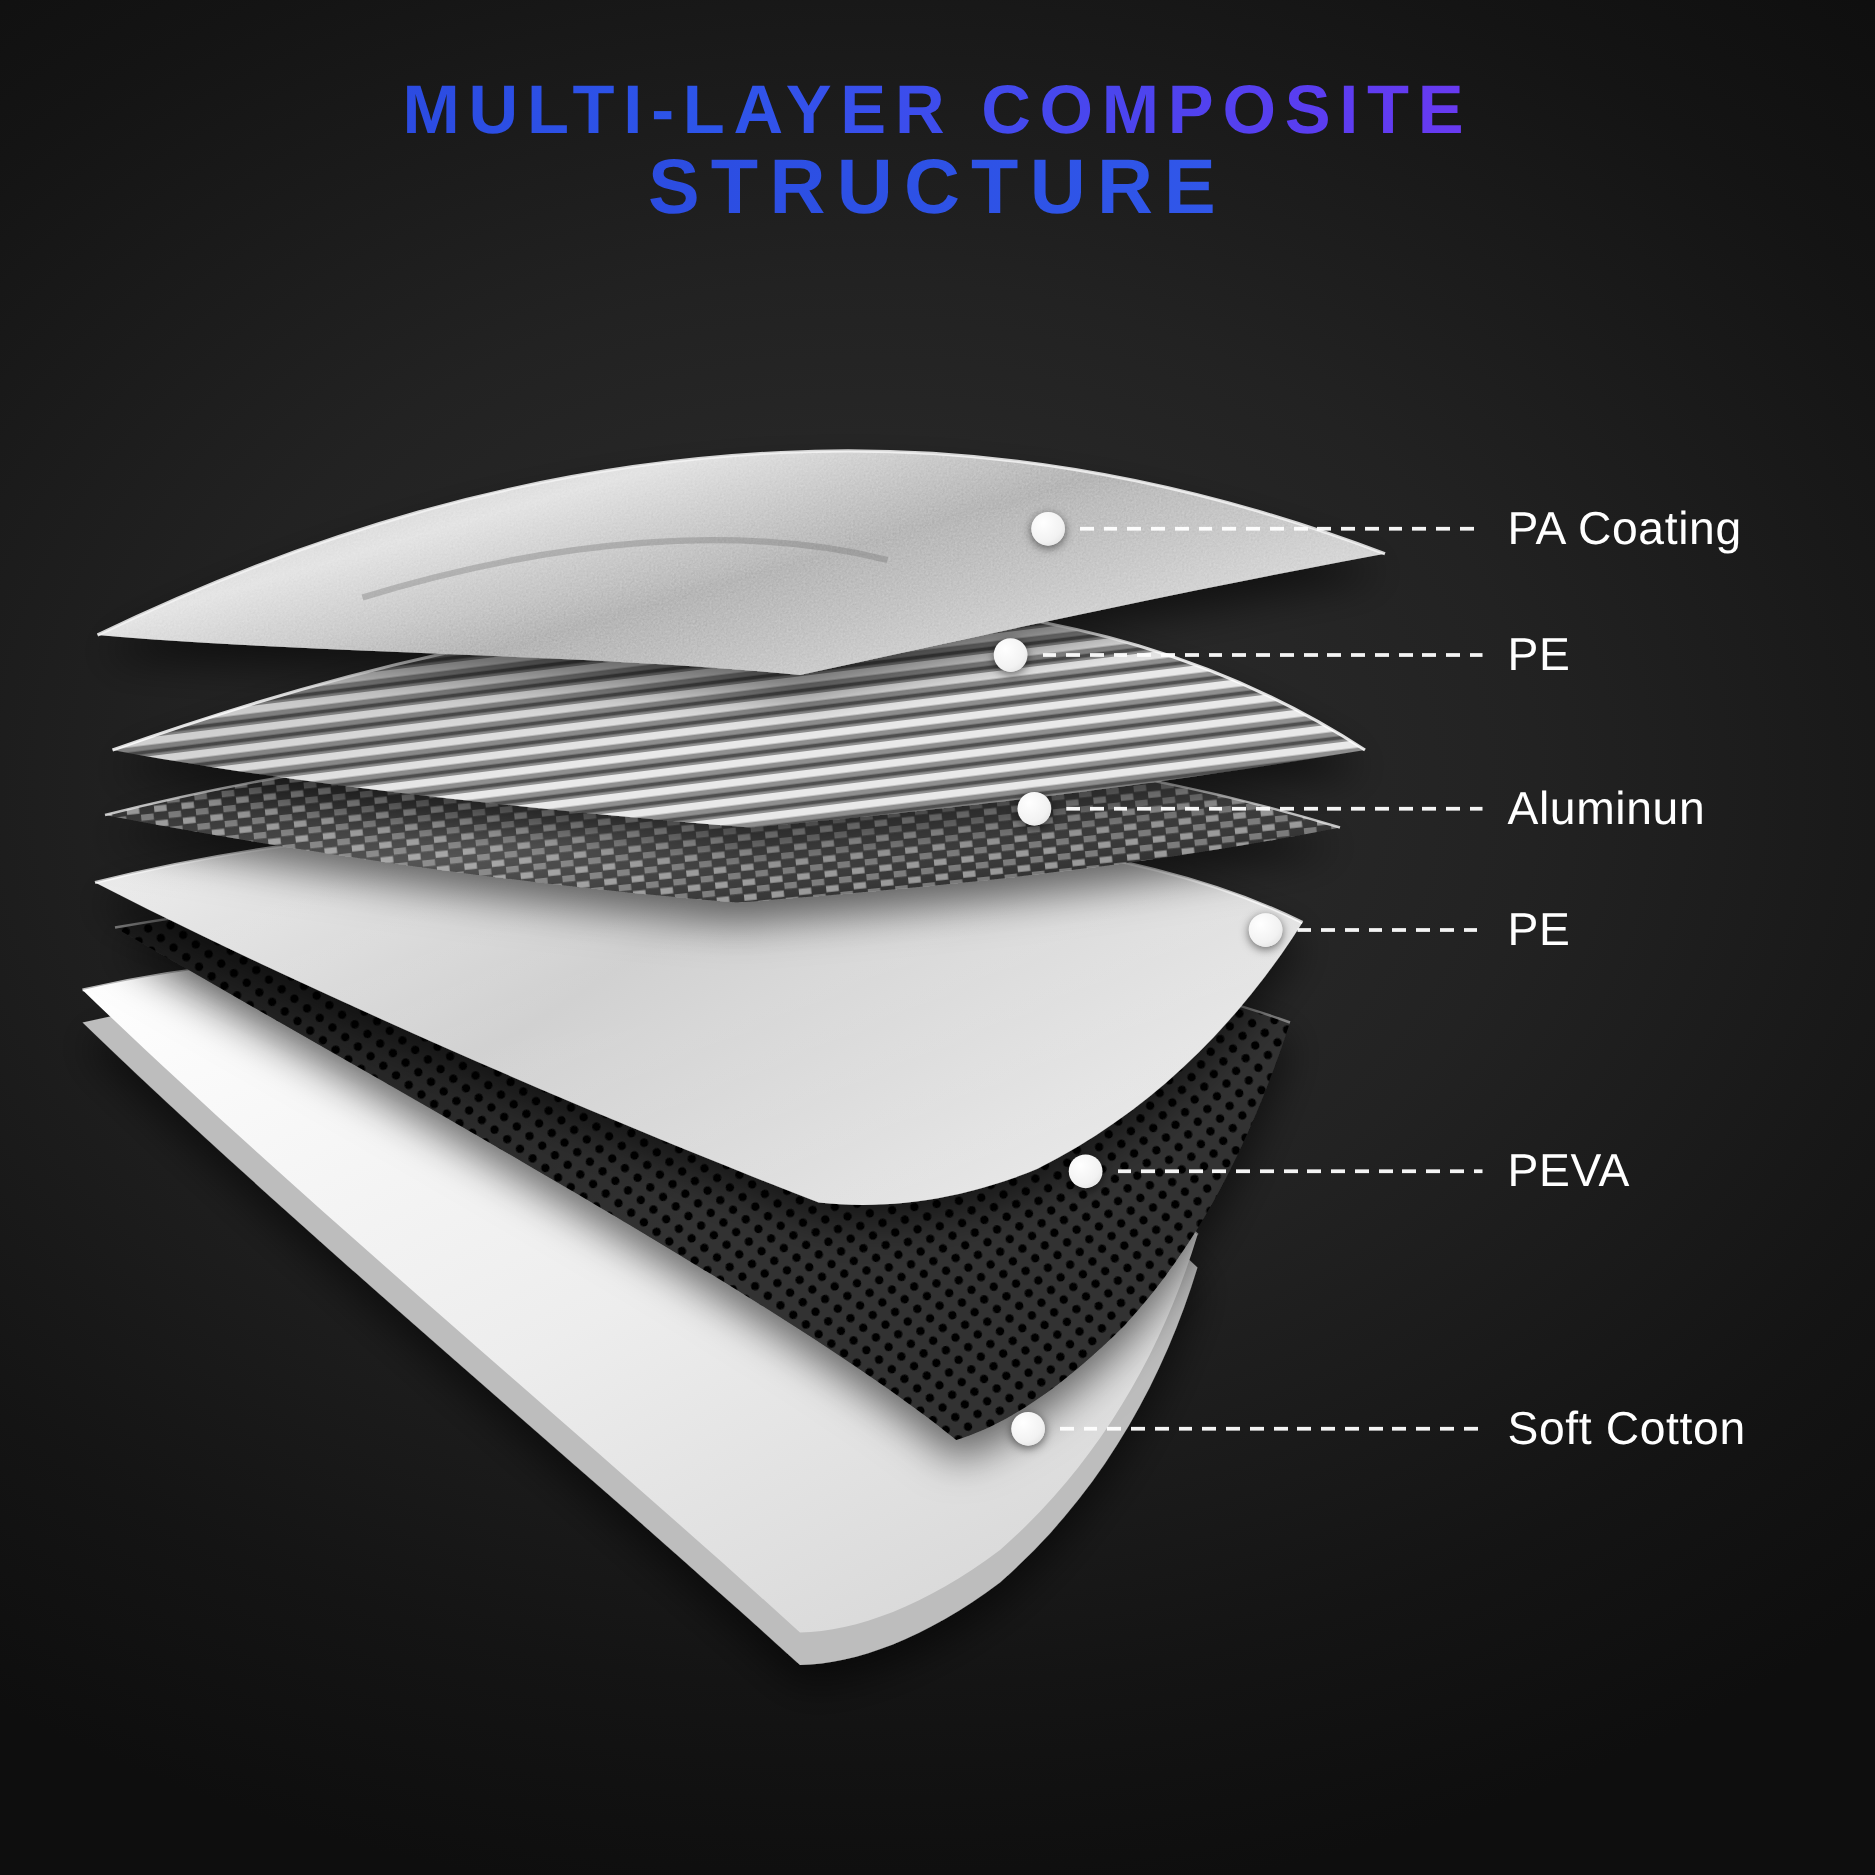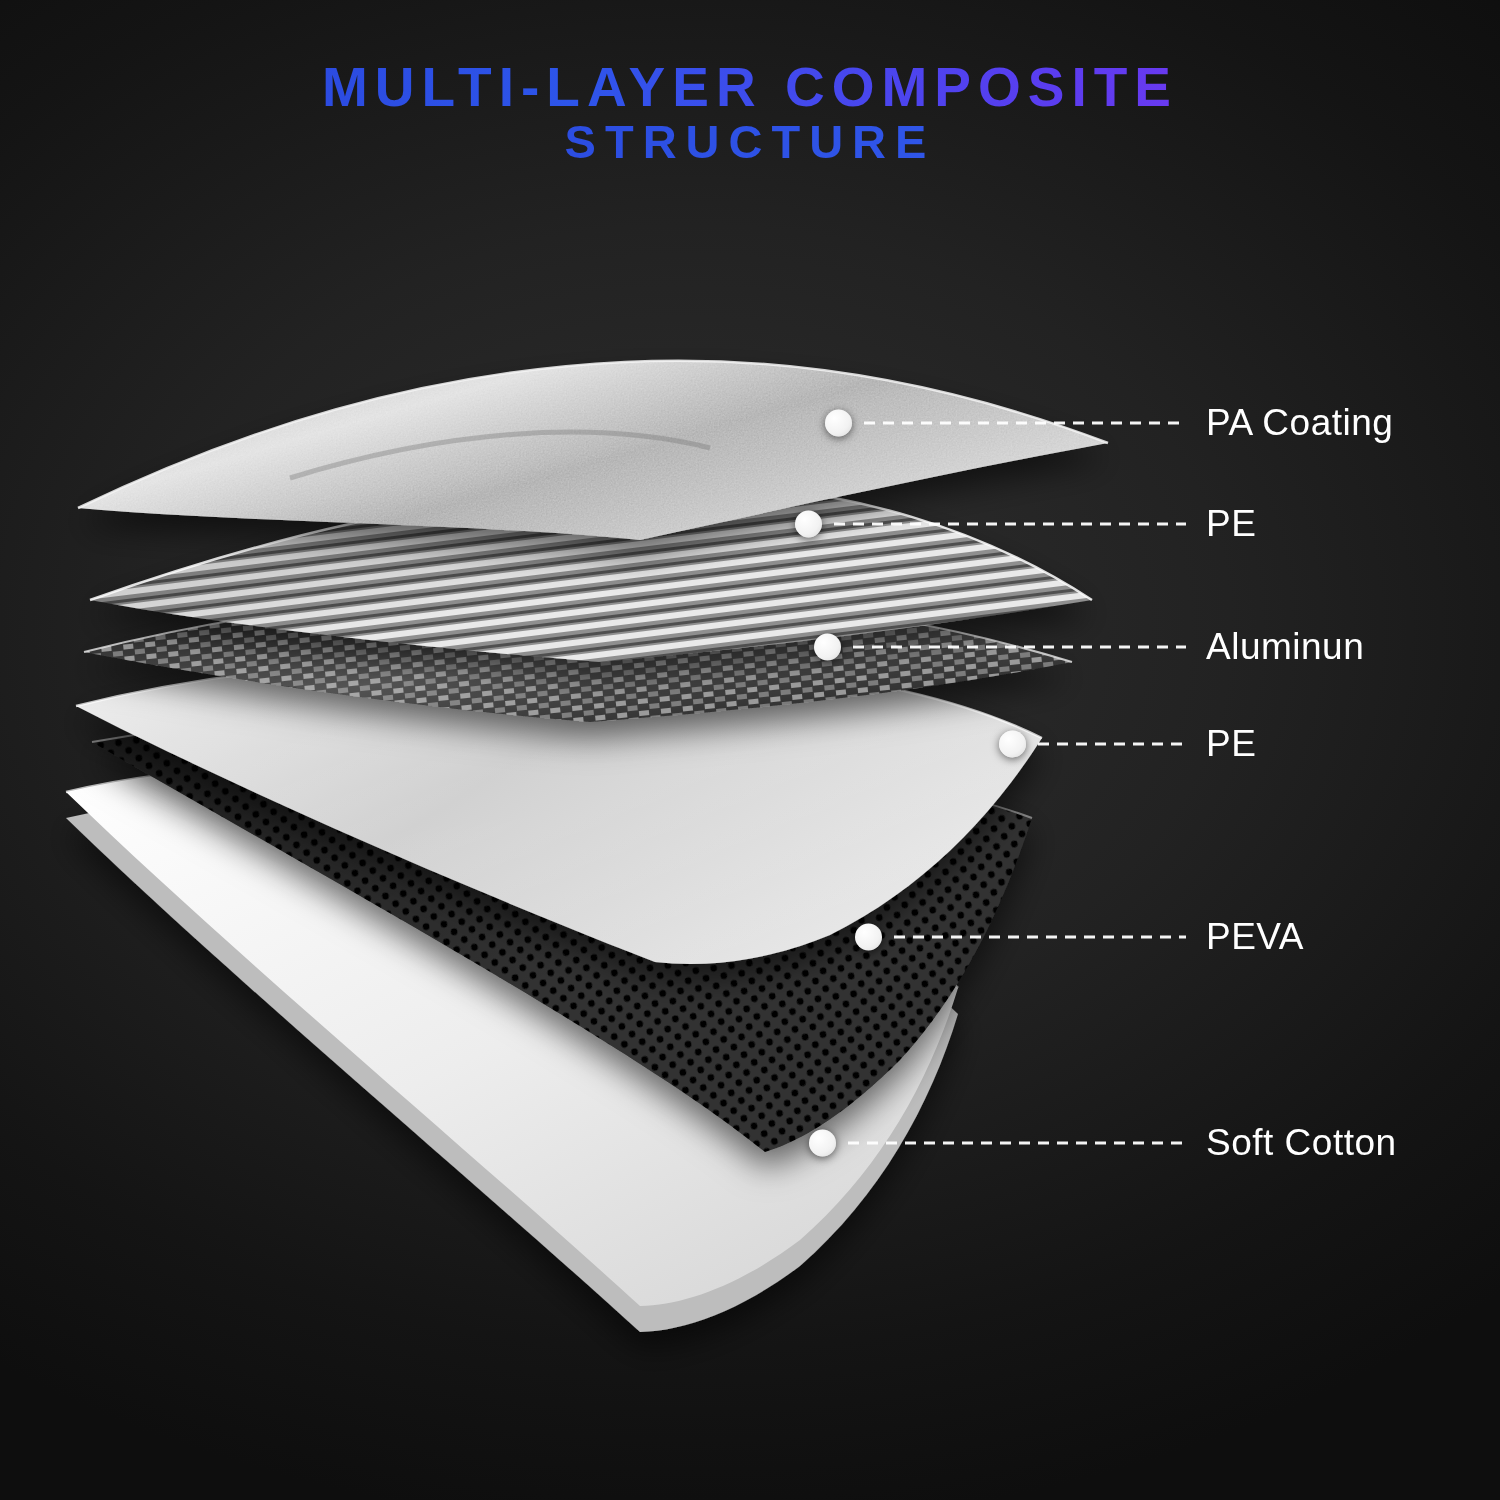--- a/index.html
+++ b/index.html
@@ -23,21 +23,21 @@
   .title .t1{
     display:block;
     font-size:55px;
     letter-spacing:7px;
     background:linear-gradient(90deg,#2a3ed6 0%,#2d55ea 38%,#5a3df0 70%,#9031f2 100%);
     -webkit-background-clip:text;background-clip:text;
     color:transparent;
   }
   .title .t2{
     display:block;
-    font-size:47px;
+    font-size:62px;
     letter-spacing:9px;
     background:linear-gradient(90deg,#2741d8 0%,#2f55e8 60%,#3f63f0 100%);
     -webkit-background-clip:text;background-clip:text;
     color:transparent;
   }
 
   
   .art{position:absolute;left:0;top:0;width:1500px;height:1500px;}
 
   

